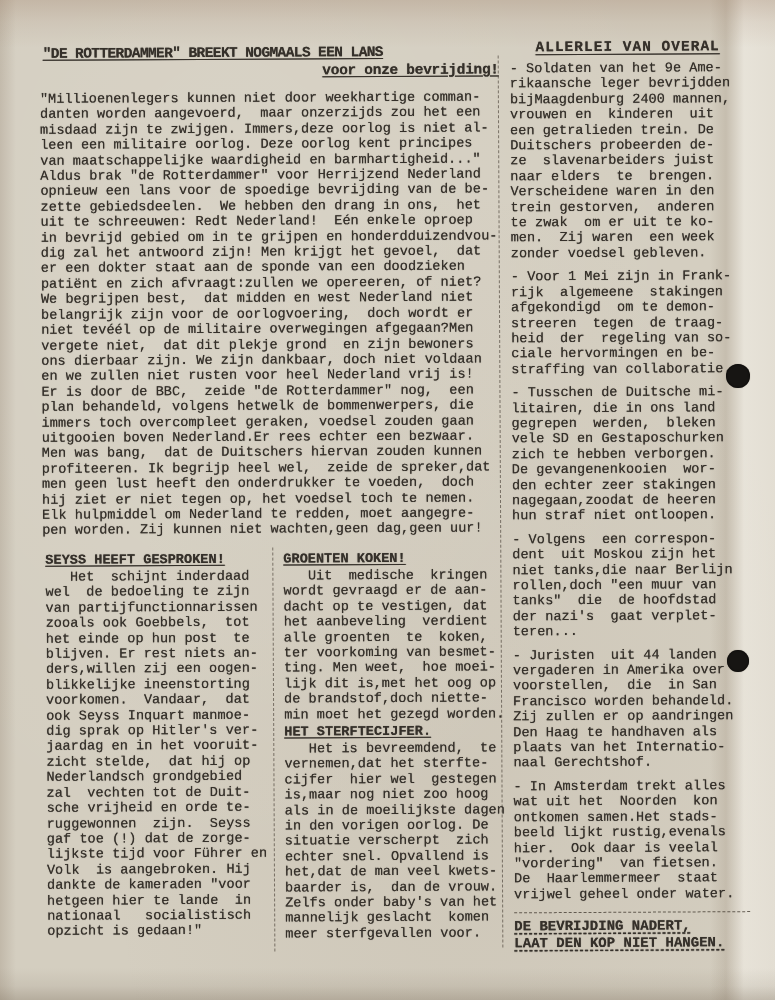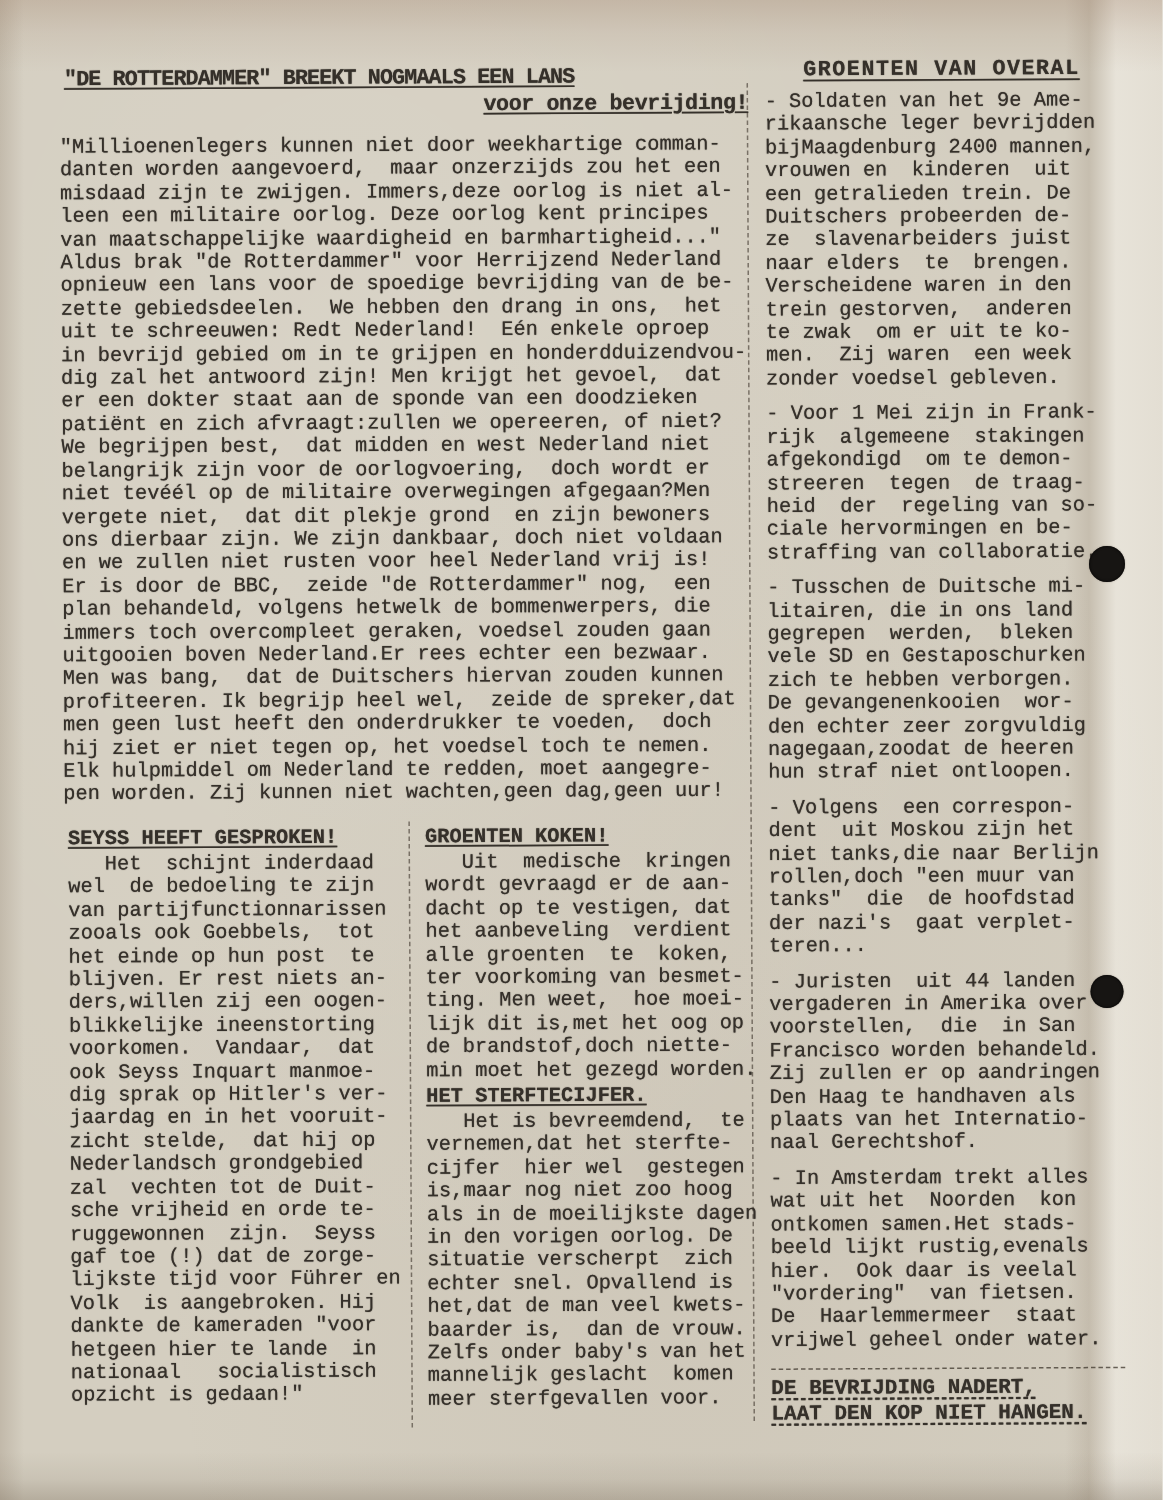--- a/index.html
+++ b/index.html
@@ -148,21 +148,21 @@
 in den vorigen oorlog. De
 situatie verscherpt  zich
 echter snel. Opvallend is
 het,dat de man veel kwets-
 baarder is,  dan de vrouw.
 Zelfs onder baby's van het
 mannelijk geslacht  komen
 meer sterfgevallen voor.</div>
 
     <div id="right-col">
-      <div class="news-hd">GROENTEN VAN OVERAL</div>
+      <div class="news-hd">ALLERLEI VAN OVERAL</div>
       <div class="news-item">- Soldaten van het 9e Ame-
 rikaansche leger bevrijdden
 bijMaagdenburg 2400 mannen,
 vrouwen en  kinderen  uit
 een getralieden trein. De
 Duitschers probeerden de-
 ze  slavenarbeiders juist
 naar elders  te  brengen.
 Verscheidene waren in den
 trein gestorven,  anderen
@@ -175,21 +175,21 @@
 streeren  tegen  de traag-
 heid  der  regeling van so-
 ciale hervormingen en be-
 straffing van collaboratie.</div>
       <div class="news-item">- Tusschen de Duitsche mi-
 litairen, die in ons land
 gegrepen  werden,  bleken
 vele SD en Gestaposchurken
 zich te hebben verborgen.
 De gevangenenkooien  wor-
-den echter zeer zorgvuldig
+den echter zeer stakingen
 nagegaan,zoodat de heeren
 hun straf niet ontloopen.</div>
       <div class="news-item">- Volgens  een correspon-
 dent  uit Moskou zijn het
 niet tanks,die naar Berlijn
 rollen,doch "een muur van
 tanks"  die  de hoofdstad
 der nazi's  gaat verplet-
 teren...</div>
       <div class="news-item">- Juristen  uit 44 landen

